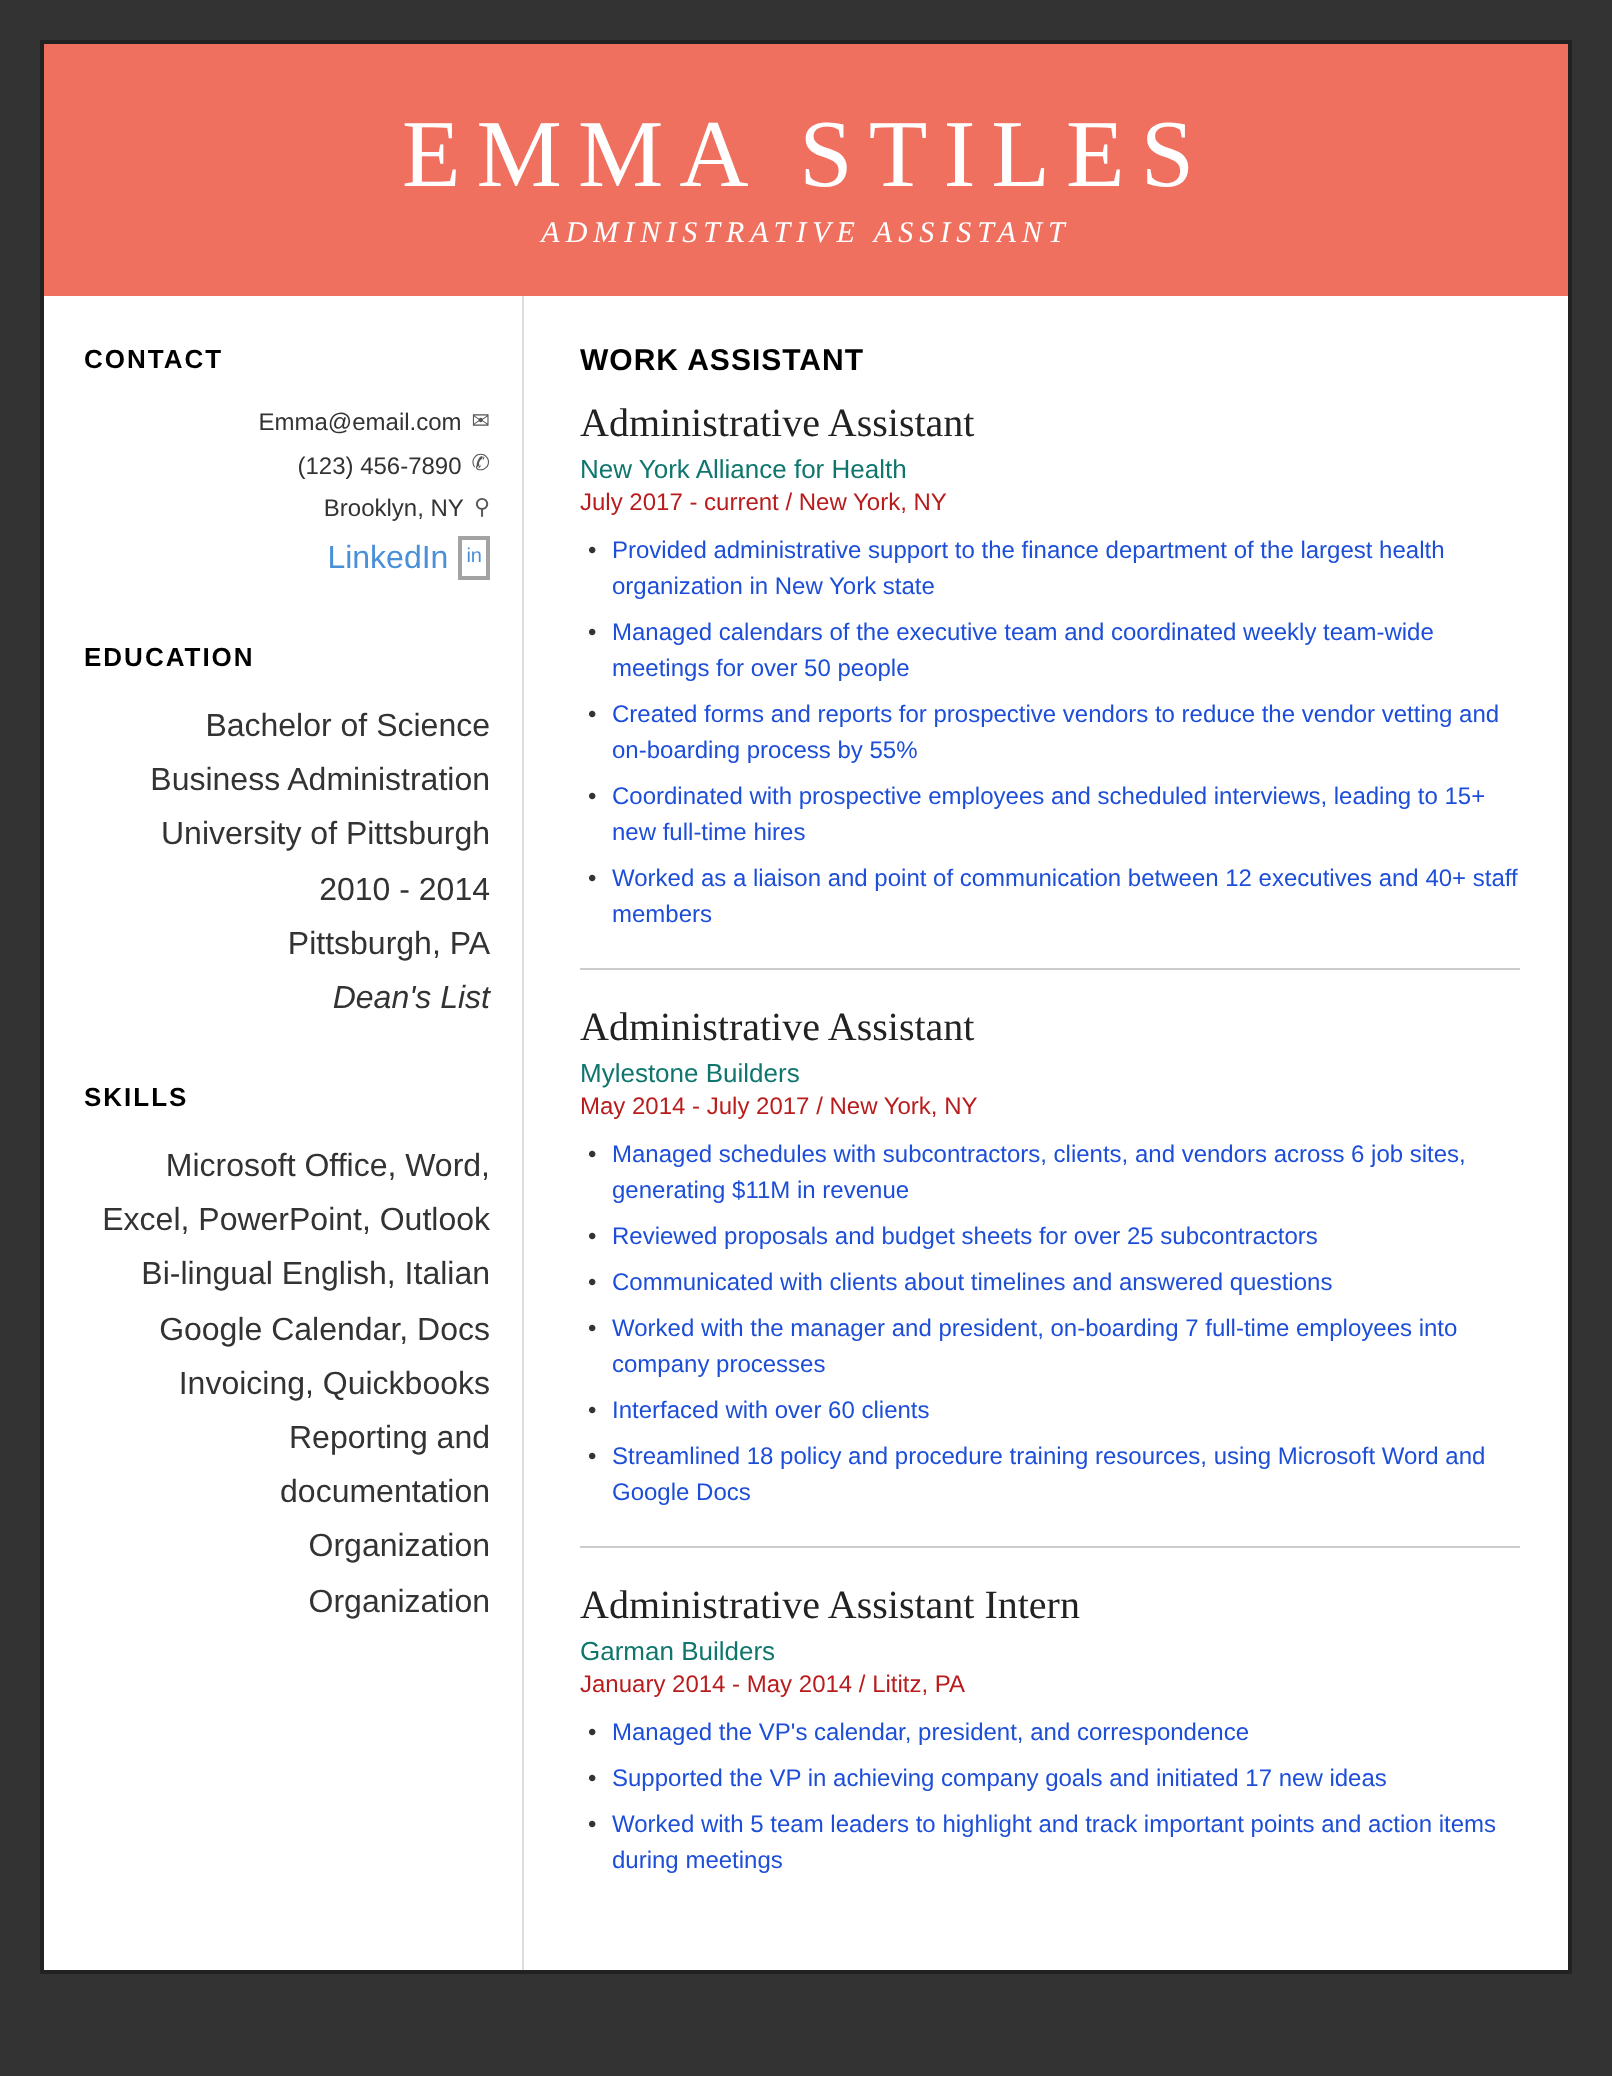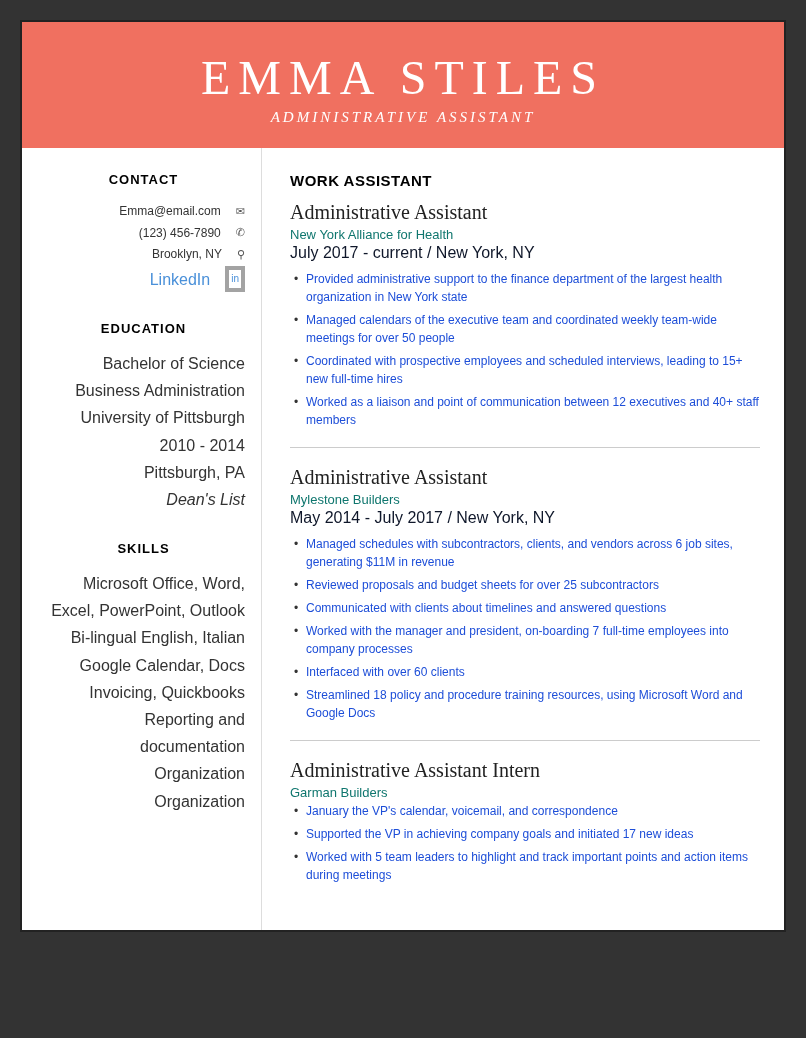--- a/index.html
+++ b/index.html
@@ -53,42 +53,42 @@
       padding: 24px 24px 24px 28px;
     }
     .sidebar-section {
       margin-bottom: 28px;
     }
     .sidebar-section-title {
       font-family: Arial, sans-serif;
       font-weight: bold;
       font-size: 13px;
       letter-spacing: 1px;
-      text-align: center;
+      text-align: left;
       margin-bottom: 10px;
       padding-bottom: 4px;
     }
     .sidebar-item {
       font-family: Arial, sans-serif;
       font-size: 16px;
       color: #333;
       text-align: right;
       line-height: 1.7;
     }
     .sidebar-item.link {
       color: #4a90d9;
     }
     .sidebar-item.italic {
       font-style: italic;
     }
     .contact-row {
       display: flex;
       align-items: center;
       justify-content: flex-end;
-      gap: 15px;
+      gap: 5px;
       font-family: Arial, sans-serif;
       font-size: 12px;
       color: #333;
       line-height: 1.8;
     }
     .contact-icon {
       font-size: 11px;
       color: #555;
     }
     .main-section {
@@ -110,22 +110,22 @@
       margin-bottom: 3px;
     }
     .job-company {
       font-family: Arial, sans-serif;
       font-size: 13px;
       color: #0f766e;
       margin-bottom: 2px;
     }
     .job-meta {
       font-family: Arial, sans-serif;
-      font-size: 16px;
-      color: #0f172a;
+      font-size: 12px;
+      color: #b91c1c;
       margin-bottom: 8px;
     }
     .job-bullets {
       list-style: none;
       padding-left: 0;
     }
     .job-bullets li {
       font-family: Arial, sans-serif;
       font-size: 12px;
       color: #1d4ed8;
@@ -169,21 +169,21 @@
         <div class="contact-row">
           <span>(123) 456-7890</span>
           <span class="contact-icon">✆</span>
         </div>
         <div class="contact-row">
           <span>Brooklyn, NY</span>
           <span class="contact-icon">⚲</span>
         </div>
         <div class="contact-row">
           <span class="sidebar-item link">LinkedIn</span>
-          <span class="contact-icon" style="color:#4a90d9; font-size:10px; border:4px solid #a3a3a3; padding:0 2px;">in</span>
+          <span class="contact-icon" style="color:#4a90d9; font-size:10px; border:2px solid #a3a3a3; padding:0 2px;">in</span>
         </div>
       </div>
 
       <div class="sidebar-section">
         <div class="sidebar-section-title">EDUCATION</div>
         <div class="sidebar-item">Bachelor of Science</div>
         <div class="sidebar-item">Business Administration</div>
         <div class="sidebar-item">University of Pittsburgh</div>
         <div class="sidebar-item">2010 - 2014</div>
         <div class="sidebar-item">Pittsburgh, PA</div>
@@ -211,20 +211,21 @@
       <div class="main-section">
         <div class="main-section-title">WORK ASSISTANT</div>
         <div id="jobs-container">
             <div>
               <div class="job-title">Administrative Assistant</div>
               <div class="job-company">New York Alliance for Health</div>
               <div class="job-meta">July 2017 - current  /  New York, NY</div>
               <ul class="job-bullets">
                 <li>Provided administrative support to the finance department of the largest health organization in New York state</li>
                 <li>Managed calendars of the executive team and coordinated weekly team-wide meetings for over 50 people</li>
+                <li>Created forms and reports for prospective vendors to reduce the vendor vetting and on-boarding process by 55%</li>
                 <li>Coordinated with prospective employees and scheduled interviews, leading to 15+ new full-time hires</li>
                 <li>Worked as a liaison and point of communication between 12 executives and 40+ staff members</li>
               </ul>
             </div>
             <hr class="divider">
             <div>
               <div class="job-title">Administrative Assistant</div>
               <div class="job-company">Mylestone Builders</div>
               <div class="job-meta">May 2014 - July 2017  /  New York, NY</div>
               <ul class="job-bullets">
@@ -233,22 +234,23 @@
                 <li>Communicated with clients about timelines and answered questions</li>
                 <li>Worked with the manager and president, on-boarding 7 full-time employees into company processes</li>
                 <li>Interfaced with over 60 clients</li>
                 <li>Streamlined 18 policy and procedure training resources, using Microsoft Word and Google Docs</li>
               </ul>
             </div>
             <hr class="divider">
             <div>
               <div class="job-title">Administrative Assistant Intern</div>
               <div class="job-company">Garman Builders</div>
+              <div class="job-meta">January 2014 - May 2014  /  Lititz, PA</div>
               <ul class="job-bullets">
-                <li>January the VP's calendar, voicemail, and correspondence</li>
+                <li>Managed the VP's calendar, president, and correspondence</li>
                 <li>Supported the VP in achieving company goals and initiated 17 new ideas</li>
                 <li>Worked with 5 team leaders to highlight and track important points and action items during meetings</li>
               </ul>
             </div>
           </div>
       </div>
     </div>
 
   </div>
 </div>

